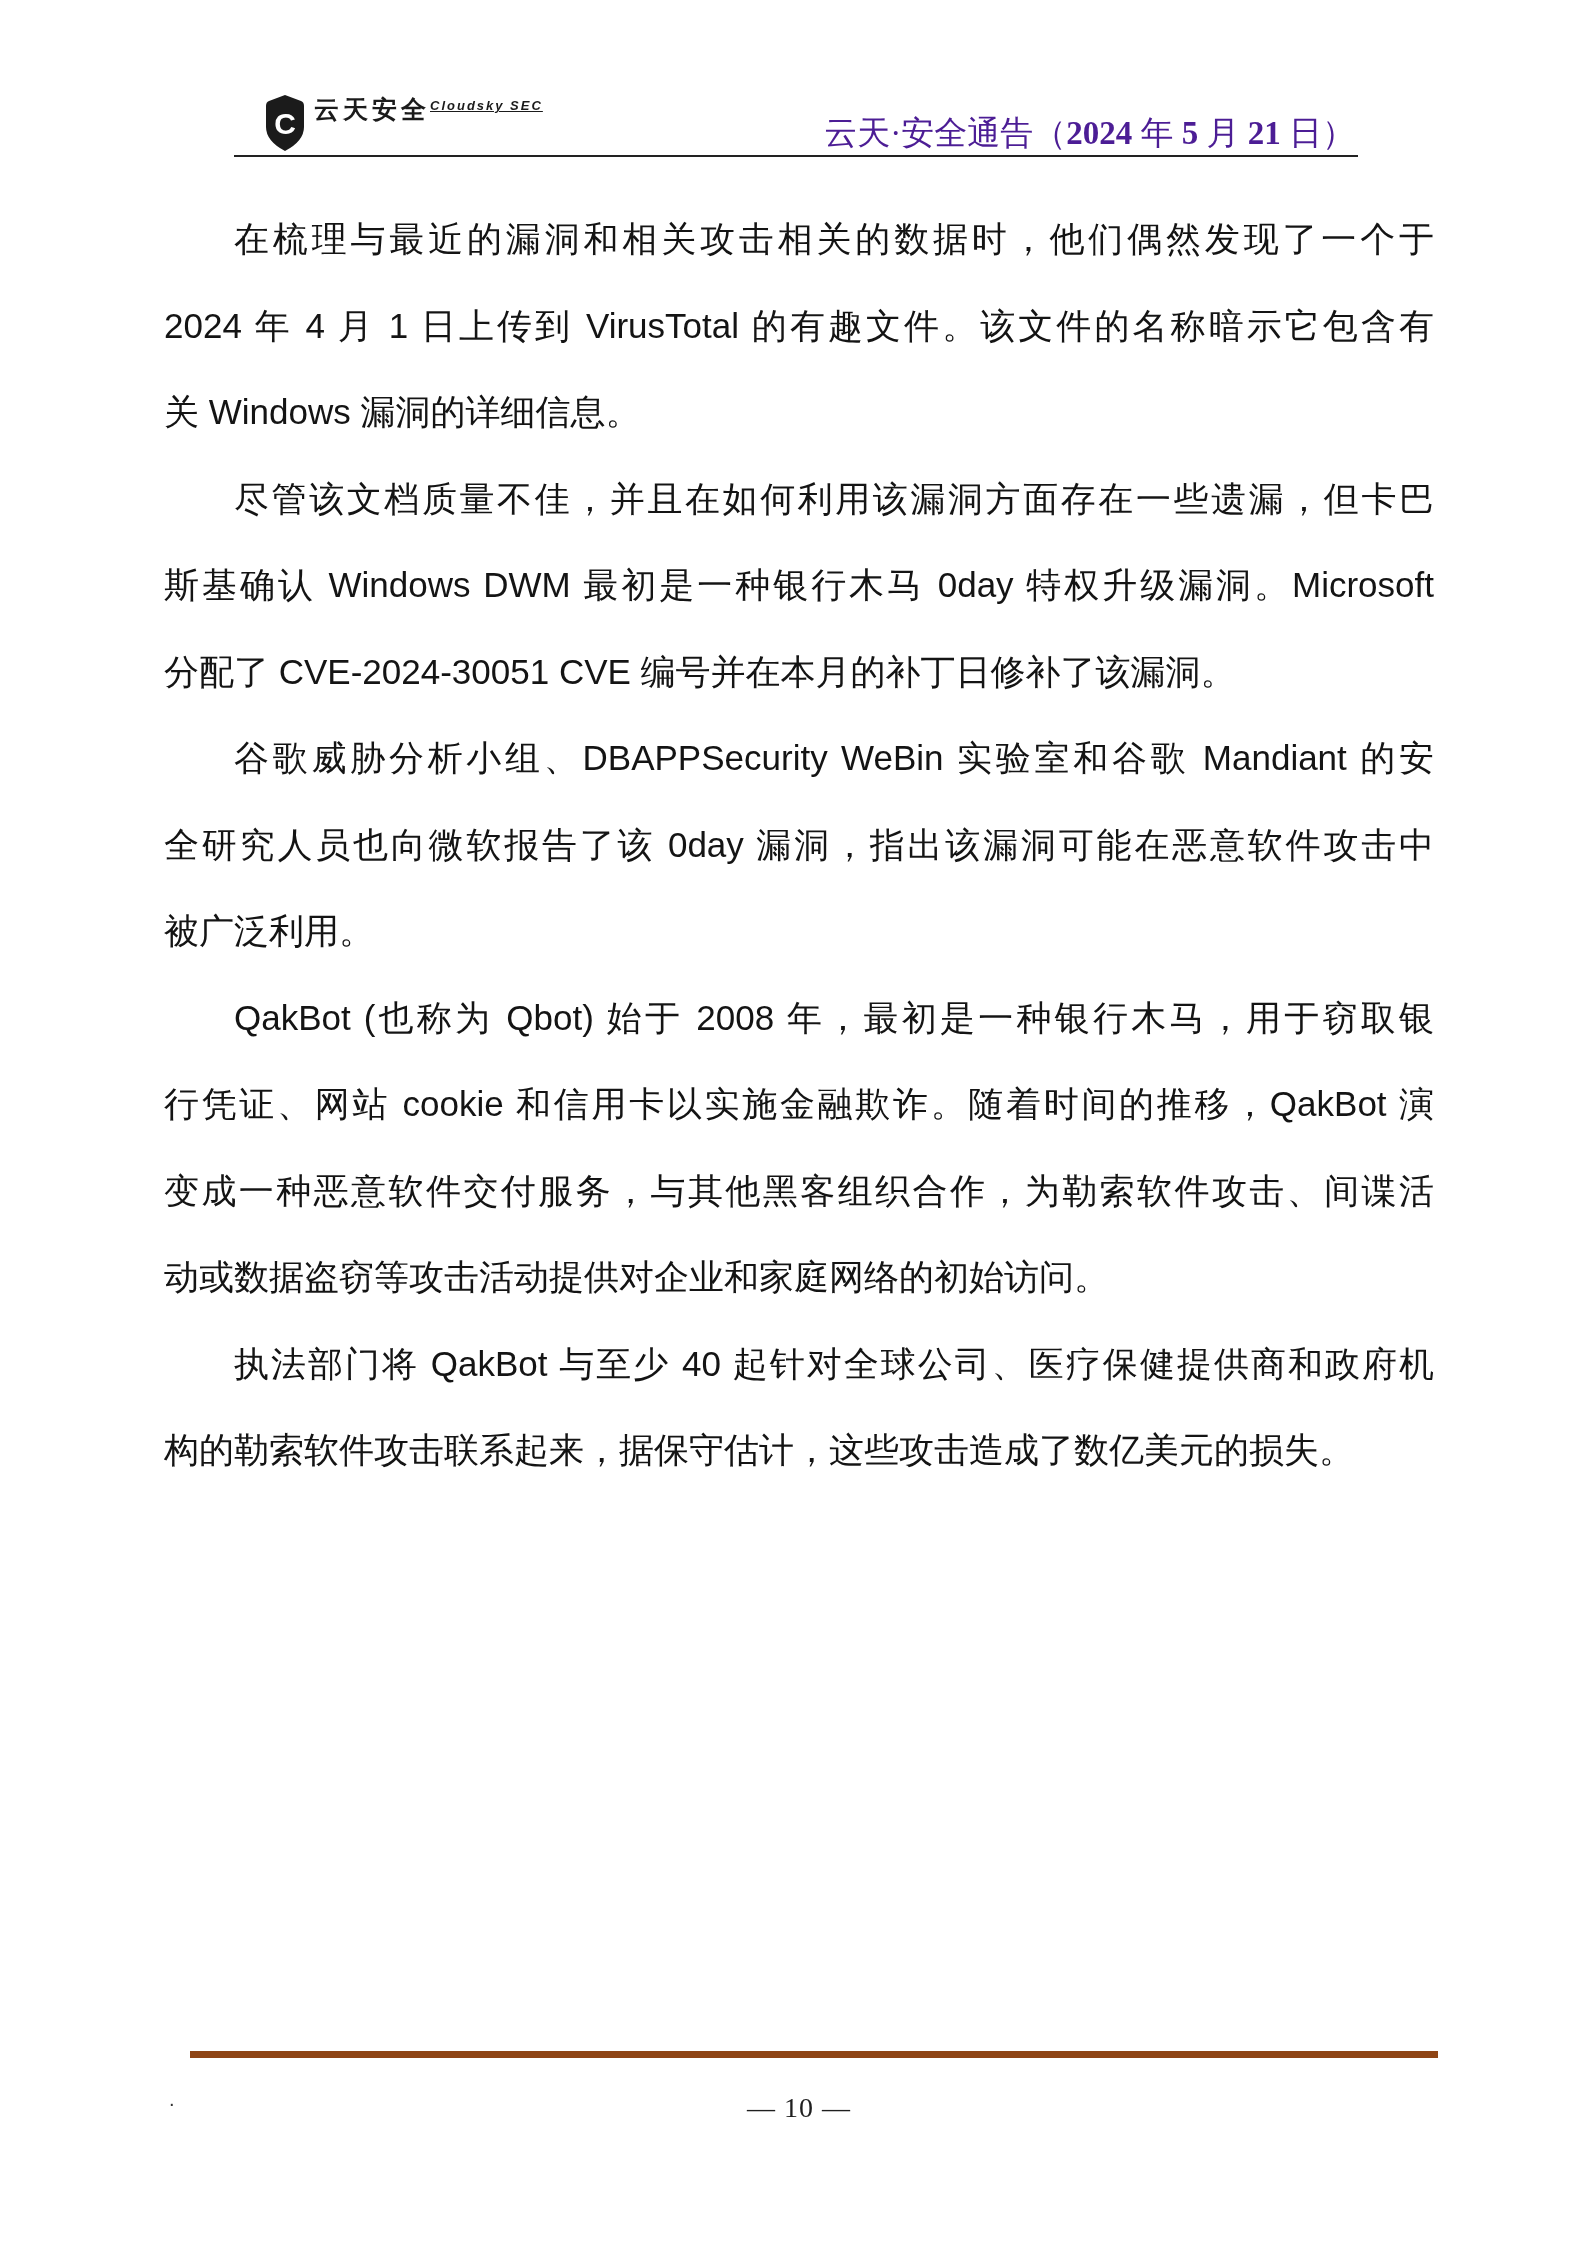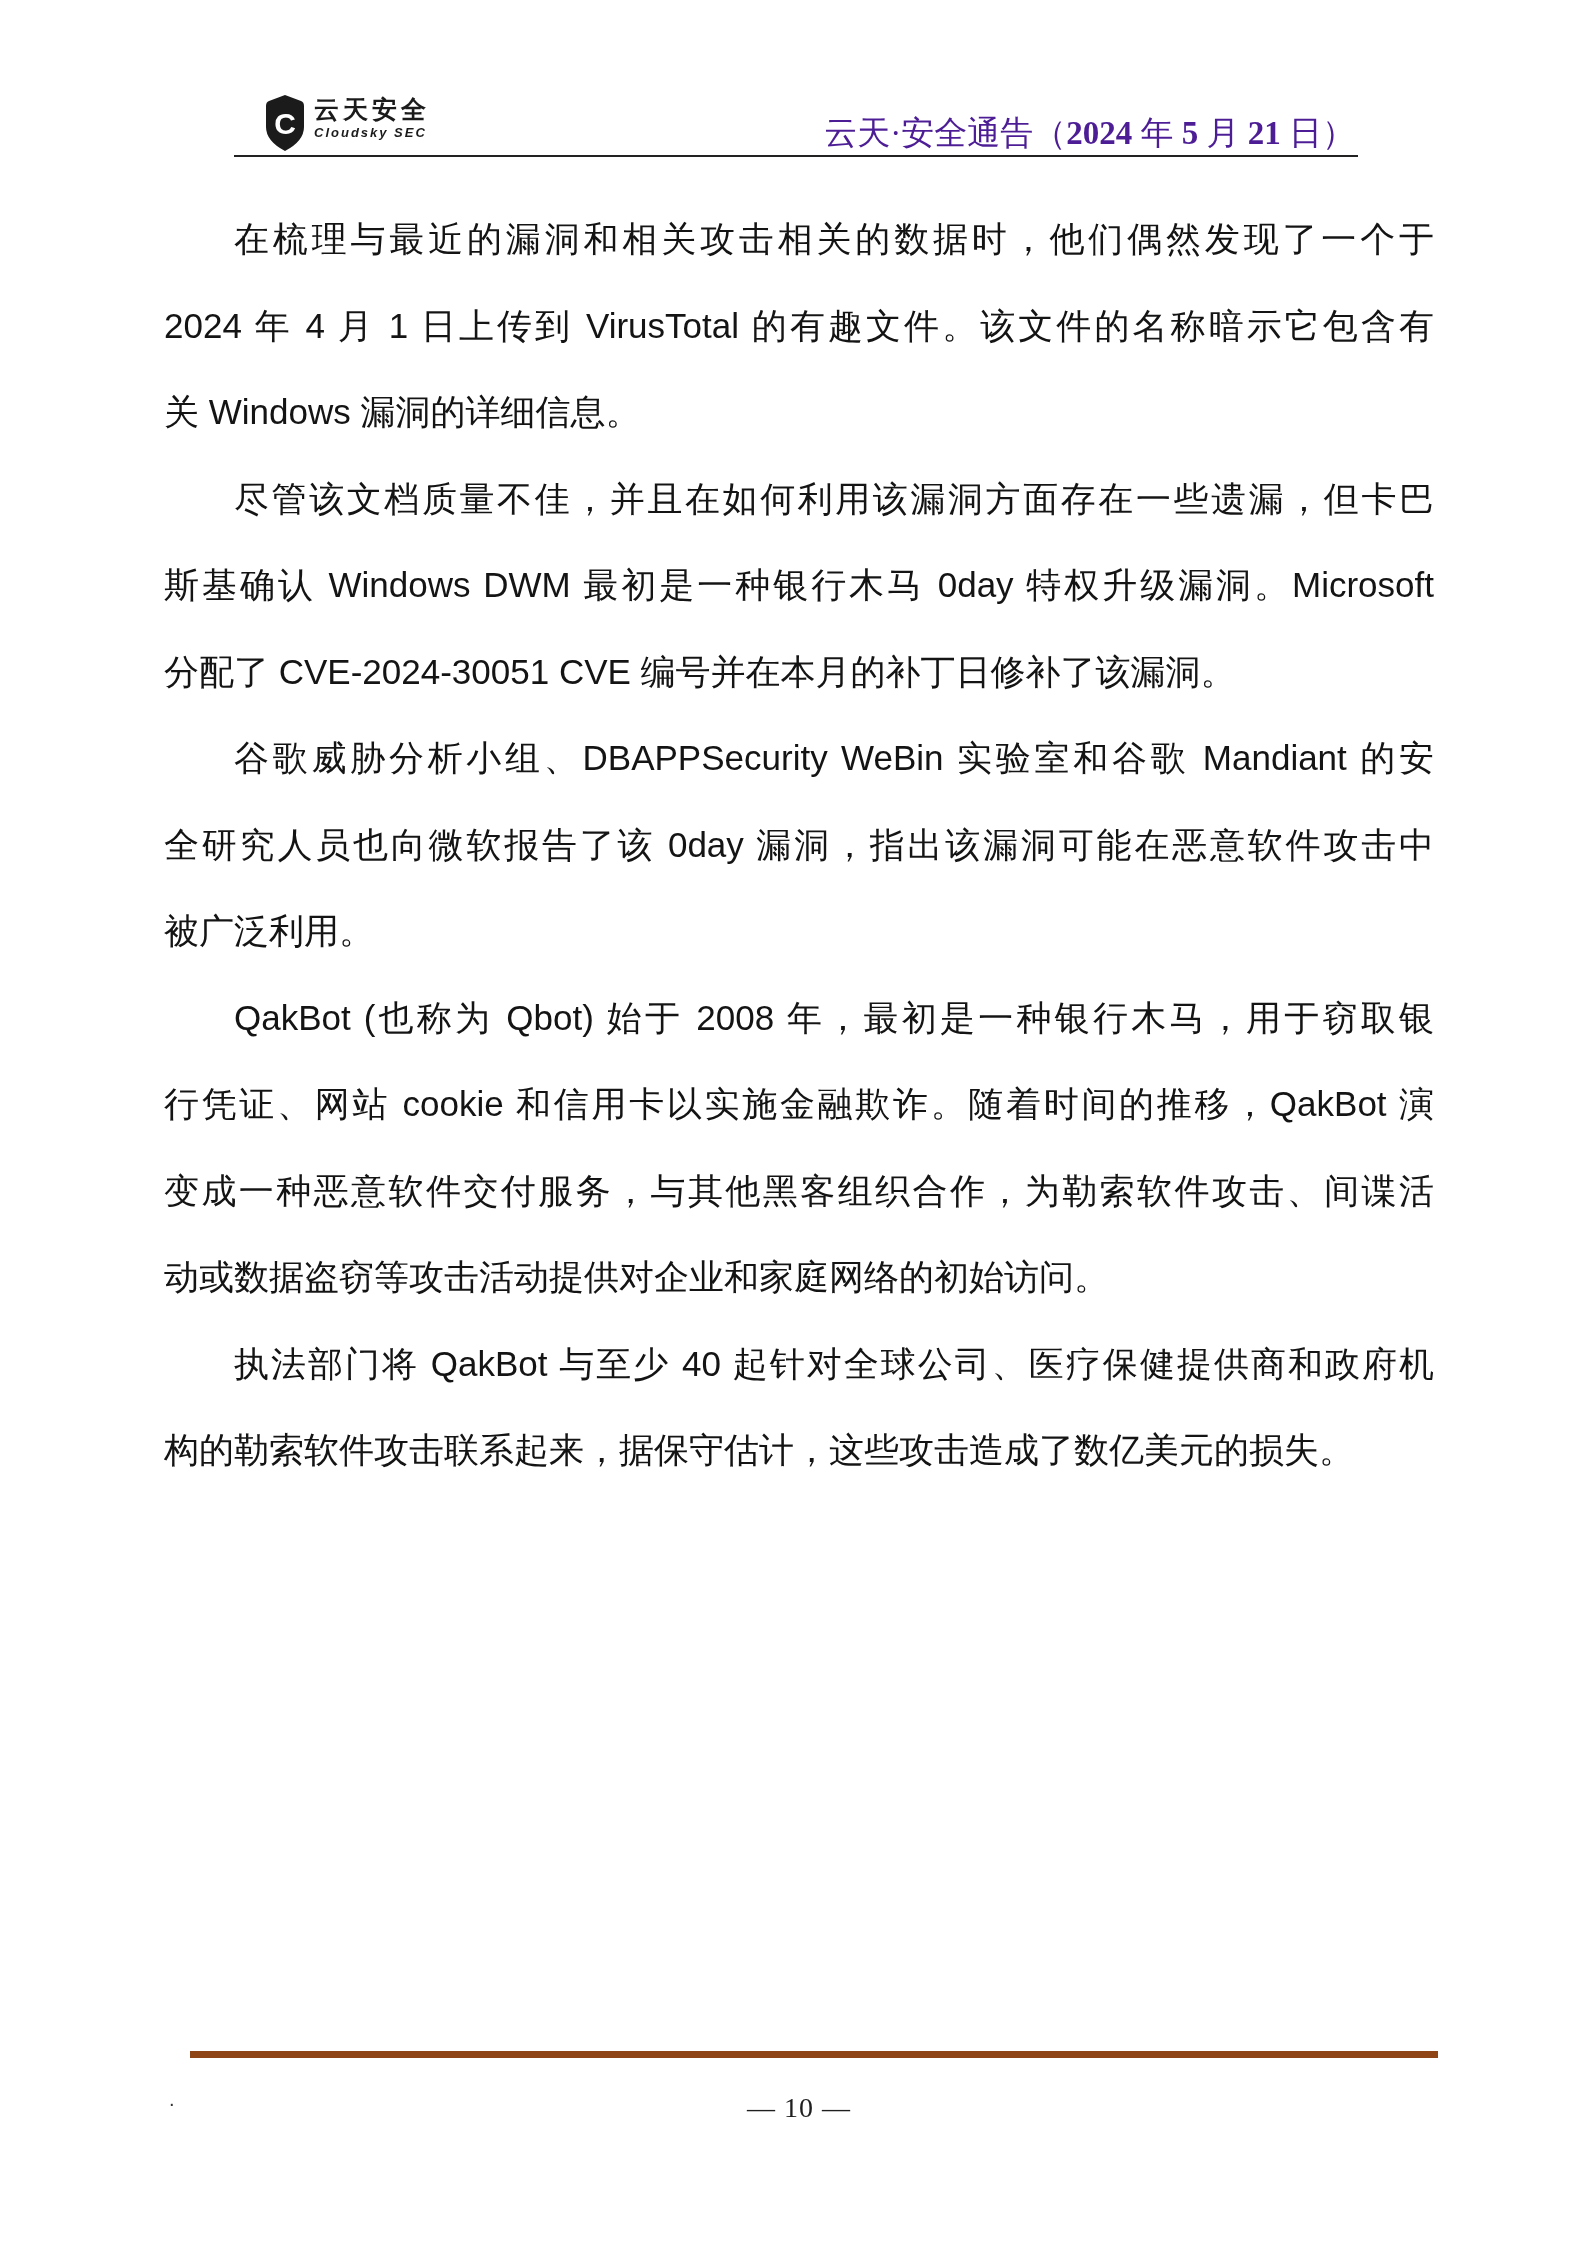--- a/index.html
+++ b/index.html
@@ -4,23 +4,23 @@
 <style>
   html,body{margin:0;padding:0;background:#e9e9e9;}
   .page{
     position:relative;width:1587px;height:2245px;background:#ffffff;
     font-family:"Liberation Sans","DejaVu Sans",sans-serif;color:#161616;
     overflow:hidden;margin:0 auto;
   }
   
   .logo{position:absolute;left:265px;top:94px;display:flex;align-items:flex-start;gap:9px;}
   .logo-mark{width:40px;height:58px;flex:0 0 auto;}
-  .logo-texts{display:flex;flex-direction:column;padding-top:2px;}
+  .logo-texts{display:flex;flex-direction:row;padding-top:2px;}
   .logo-cn{font-size:25px;font-weight:bold;letter-spacing:4px;line-height:27px;color:#1b1b1b;}
-  .logo-en{font-size:13px;font-weight:bold;font-style:italic;letter-spacing:2px;line-height:15px;color:#1b1b1b;margin-top:2px;}
+  .logo-en{font-size:13px;font-weight:bold;font-style:italic;letter-spacing:2px;line-height:15px;color:#1b1b1b;margin-top:2px;text-decoration:underline;}
   .hdr-title{
     position:absolute;top:114px;right:232px;
     font-family:"Liberation Serif","DejaVu Serif",serif;
     font-size:33px;line-height:38px;color:#4c1d95;white-space:nowrap;
   }
   .hdr-title .tb{font-weight:bold;}
   .hdr-rule{position:absolute;left:234px;top:155px;width:1124px;height:2px;background:#222222;}
   
   .body-text{
     position:absolute;left:164px;top:196px;width:1270px;

